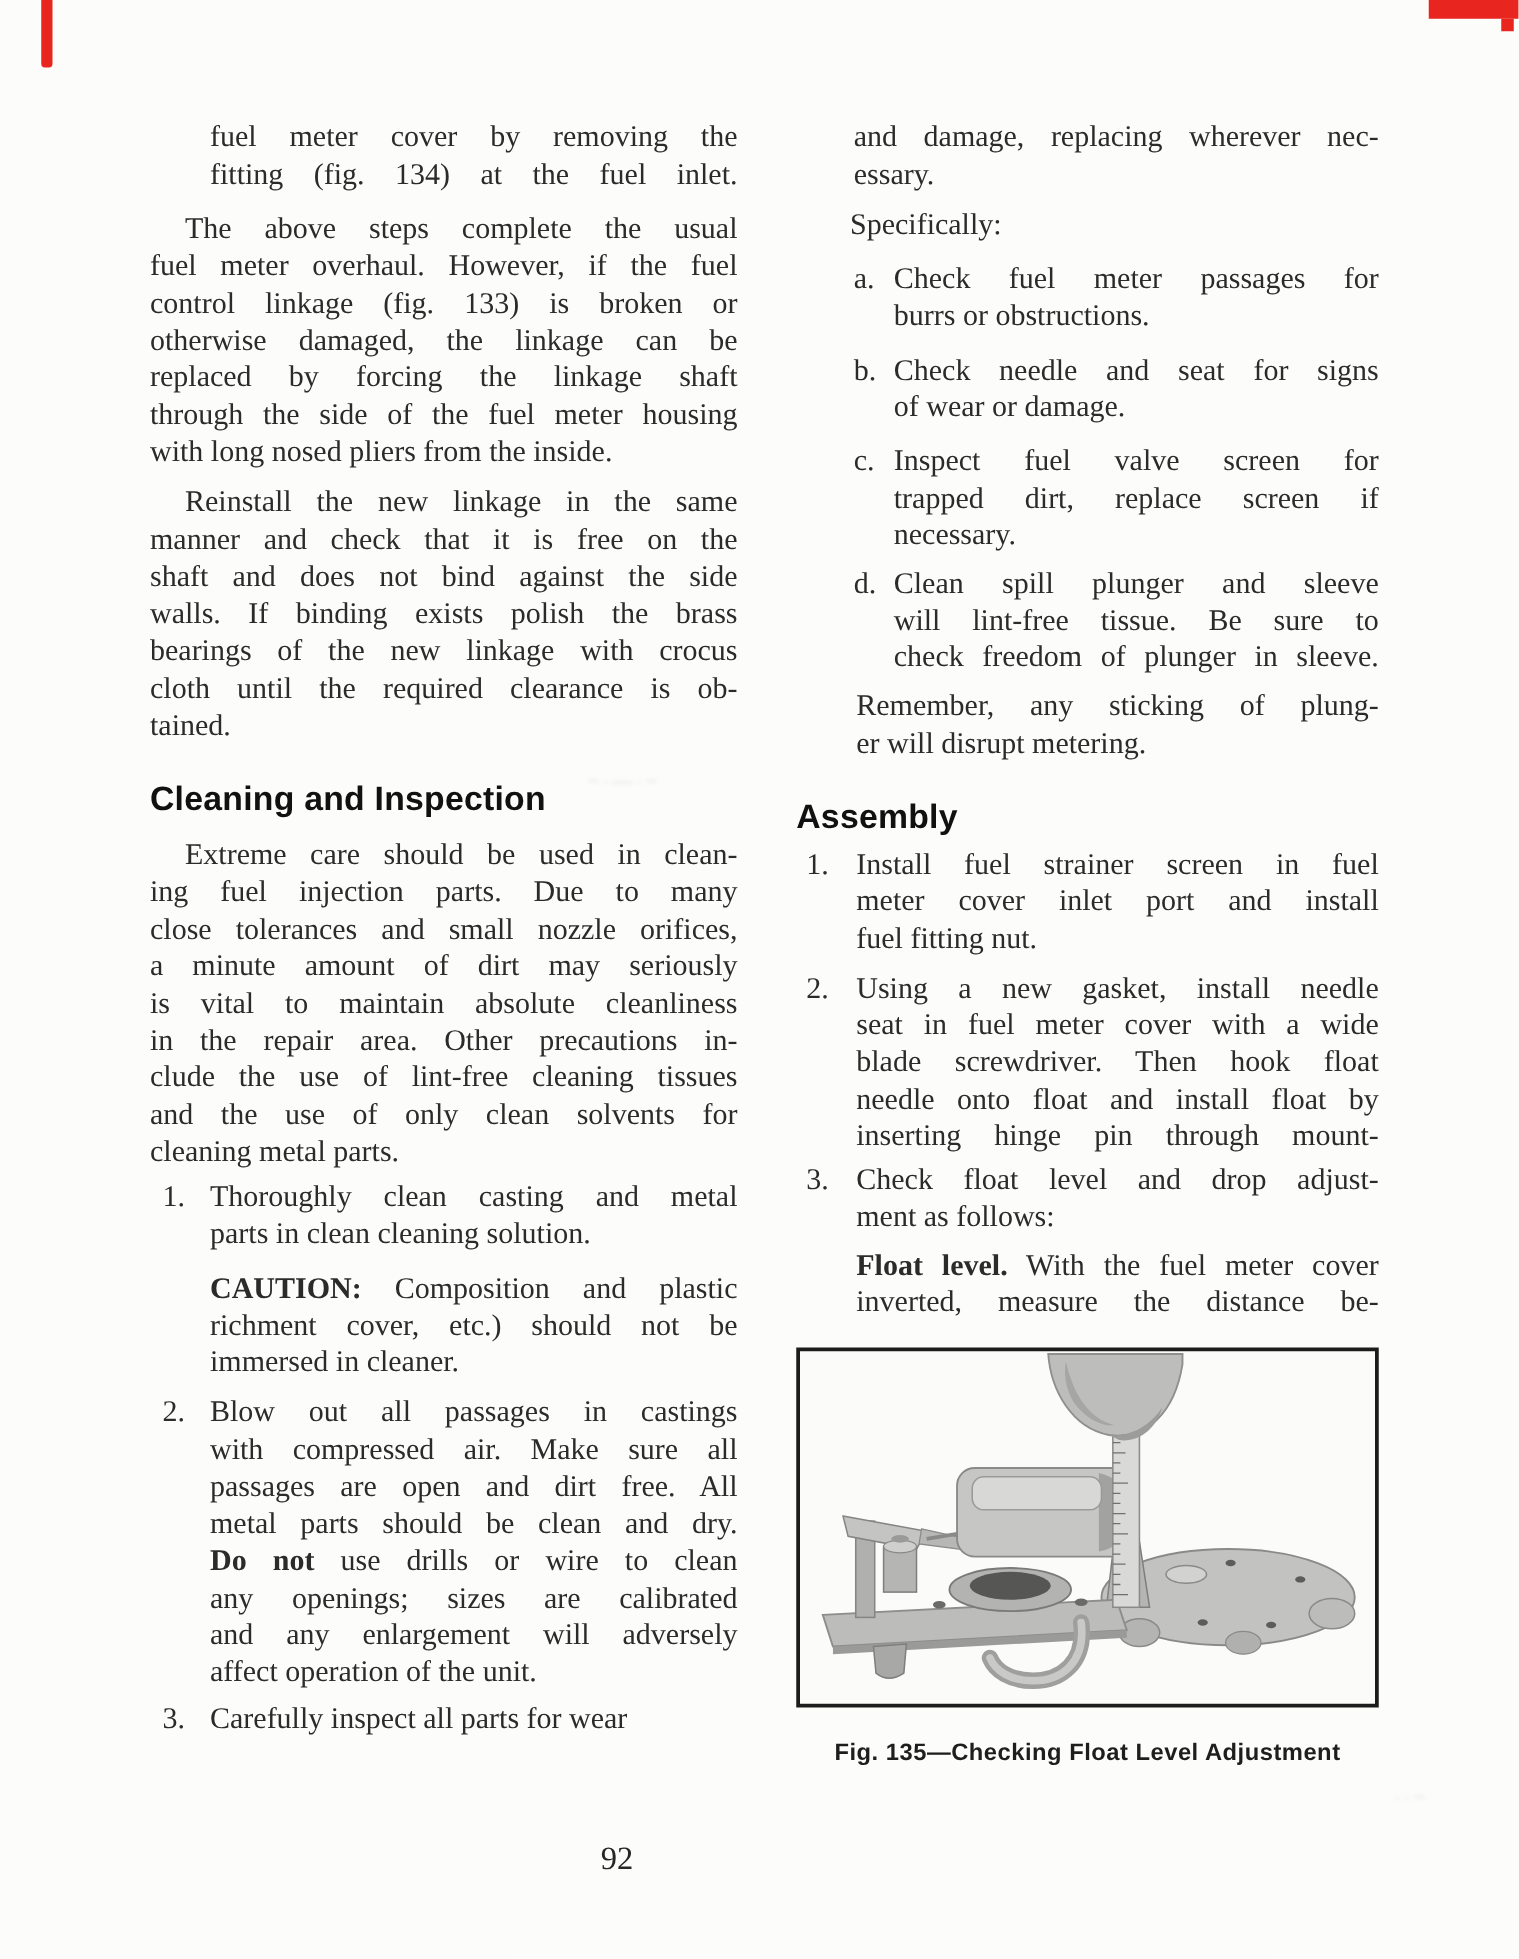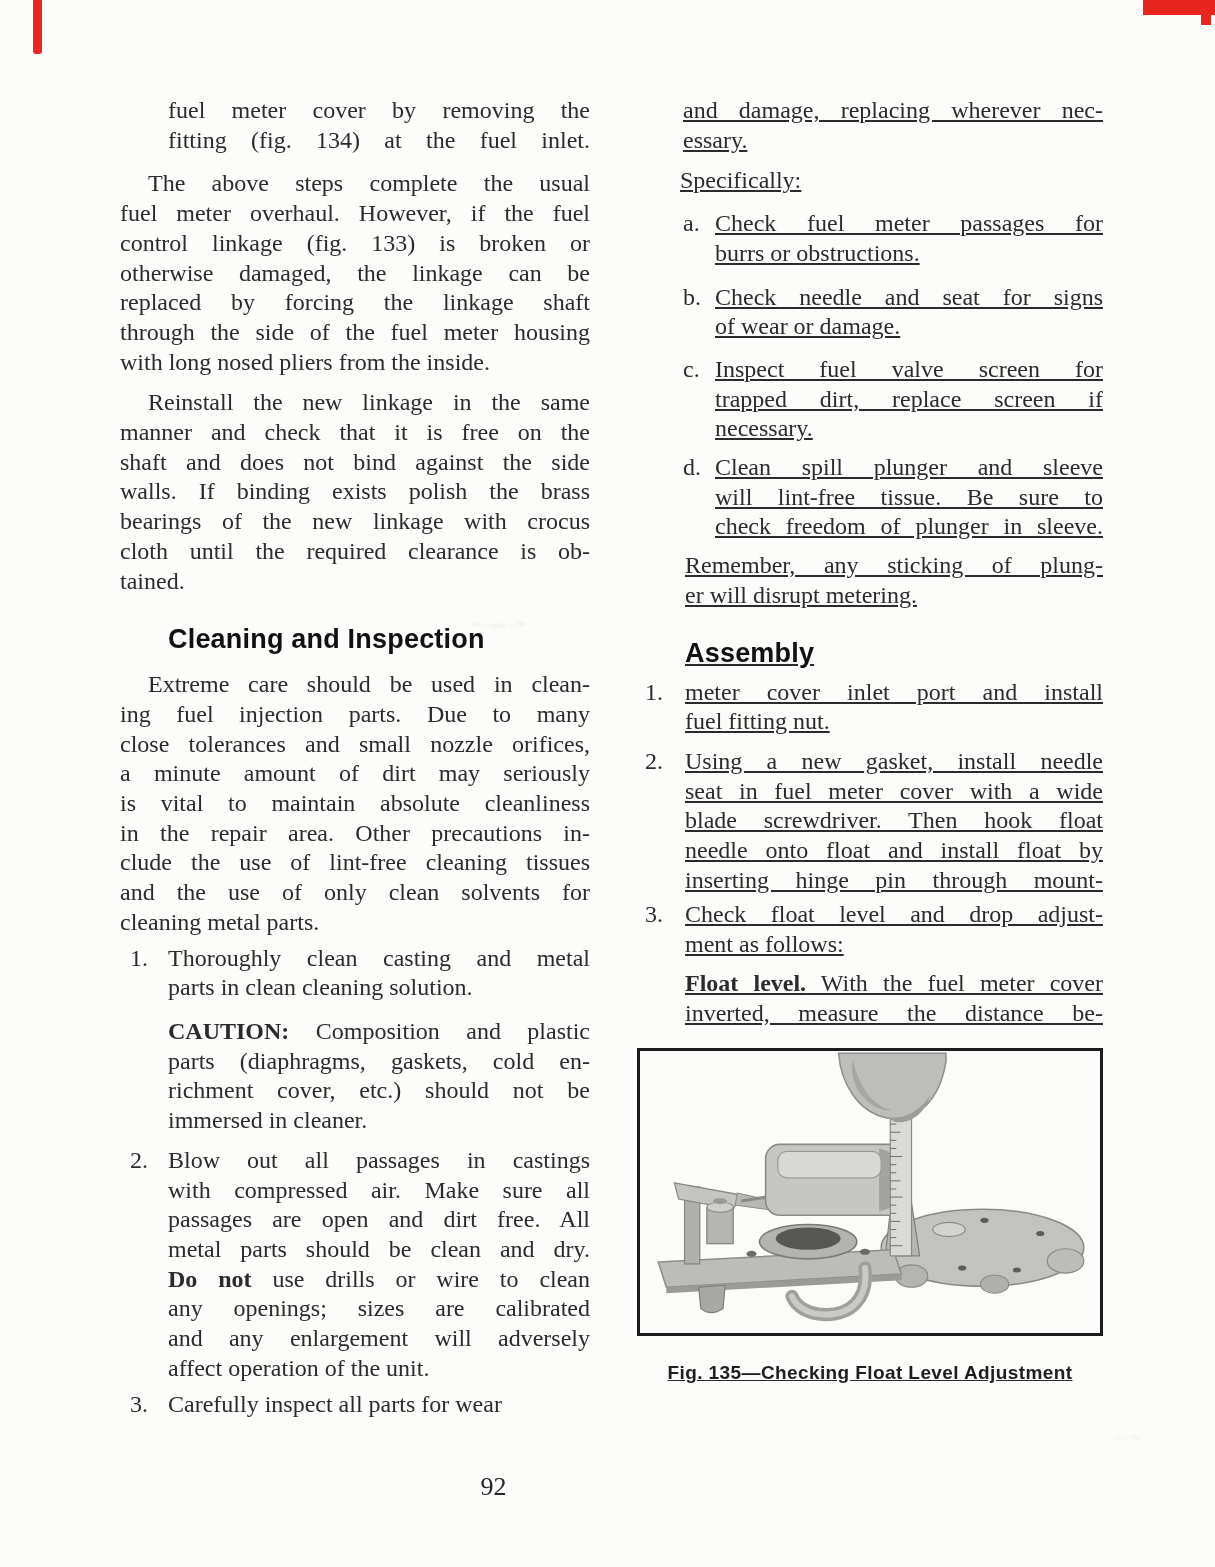--- a/index.html
+++ b/index.html
@@ -20,21 +20,21 @@
   }
   
   .mark{position:absolute;background:var(--accent-red);}
   .mark-left{left:33px;top:0;width:9px;height:54px;border-radius:0 0 3px 3px;}
   .mark-right{left:1143px;top:0;width:72px;height:15px;}
   .mark-right2{left:1201px;top:15px;width:10px;height:10px;}
   .ghost{position:absolute;color:#9a9a94;opacity:.28;filter:blur(1.5px);font-size:17px;letter-spacing:2px;font-family:"Liberation Sans",sans-serif;}
   
   .col{position:absolute;top:96px;font-size:24px;line-height:29.7px;}
   .col-left{left:120px;width:470px;}
-  .col-right{left:637px;width:466px;text-decoration:underline;}
+  .col-right{left:637px;width:466px;}
   .tline{text-align:justify;text-align-last:justify;}
   .tline.last{text-align-last:left;}
   .jl .tline.last{text-align-last:justify;}
   .indent .tline:first-child{padding-left:28px;}
   b{font-weight:bold;}
   .blk{margin:0;}
   .cont-left{margin-left:48px;}
   .cont-right{margin-left:46px;}
   .p1{margin-top:14px;}
   .p2{margin-top:11px;}
@@ -51,21 +51,21 @@
   .rd{margin-top:9px;}
   .rem{margin-top:9px;margin-left:48px;}
   .h2{margin-top:26px;}
   .a1{margin-top:9px;}
   .a2{margin-top:10px;}
   .a3{margin-top:5px;}
   .floatp{margin-top:9px;margin-left:48px;}
   .heading{
     font-family:"Liberation Sans", sans-serif;
     font-weight:bold;font-size:27px;line-height:32px;
-    color:var(--heading-color);letter-spacing:.2px;margin-left:48px;
+    color:var(--heading-color);letter-spacing:.2px;
   }
   
   .item{position:relative;margin-left:48px;}
   .item .marker{position:absolute;left:-38px;top:0;}
   .item-letter{position:relative;margin-left:78px;}
   .item-letter .marker{position:absolute;left:-32px;top:0;}
   .item-num-r{position:relative;margin-left:48px;}
   .item-num-r .marker{position:absolute;left:-40px;top:0;}
   
   .figure{
@@ -144,21 +144,20 @@
     <div class="blk li1 item">
       <span class="marker">1.</span>
       <div class="lines">
           <div class="tline">Thoroughly clean casting and metal</div>
           <div class="tline last">parts in clean cleaning solution.</div>
         </div>
     </div>
 
     <div class="blk caution">
         <div class="tline"><b>CAUTION:</b> Composition and plastic</div>
-        <div class="tline">parts (diaphragms, gaskets, cold en-</div>
         <div class="tline">richment cover, etc.) should not be</div>
         <div class="tline last">immersed in cleaner.</div>
       </div>
 
     <div class="blk li2 item">
       <span class="marker">2.</span>
       <div class="lines">
           <div class="tline">Blow out all passages in castings</div>
           <div class="tline">with compressed air. Make sure all</div>
           <div class="tline">passages are open and dirt free. All</div>
@@ -221,20 +220,21 @@
     <div class="blk rem">
         <div class="tline">Remember, any sticking of plung-</div>
         <div class="tline last">er will disrupt metering.</div>
       </div>
 
     <div class="blk h2 heading">Assembly</div>
 
     <div class="blk a1 item-num-r">
       <span class="marker">1.</span>
       <div class="lines">
+          <div class="tline">Install fuel strainer screen in fuel</div>
           <div class="tline">meter cover inlet port and install</div>
           <div class="tline last">fuel fitting nut.</div>
         </div>
     </div>
     <div class="blk a2 item-num-r">
       <span class="marker">2.</span>
       <div class="lines">
           <div class="tline">Using a new gasket, install needle</div>
           <div class="tline">seat in fuel meter cover with a wide</div>
           <div class="tline">blade screwdriver. Then hook float</div>

